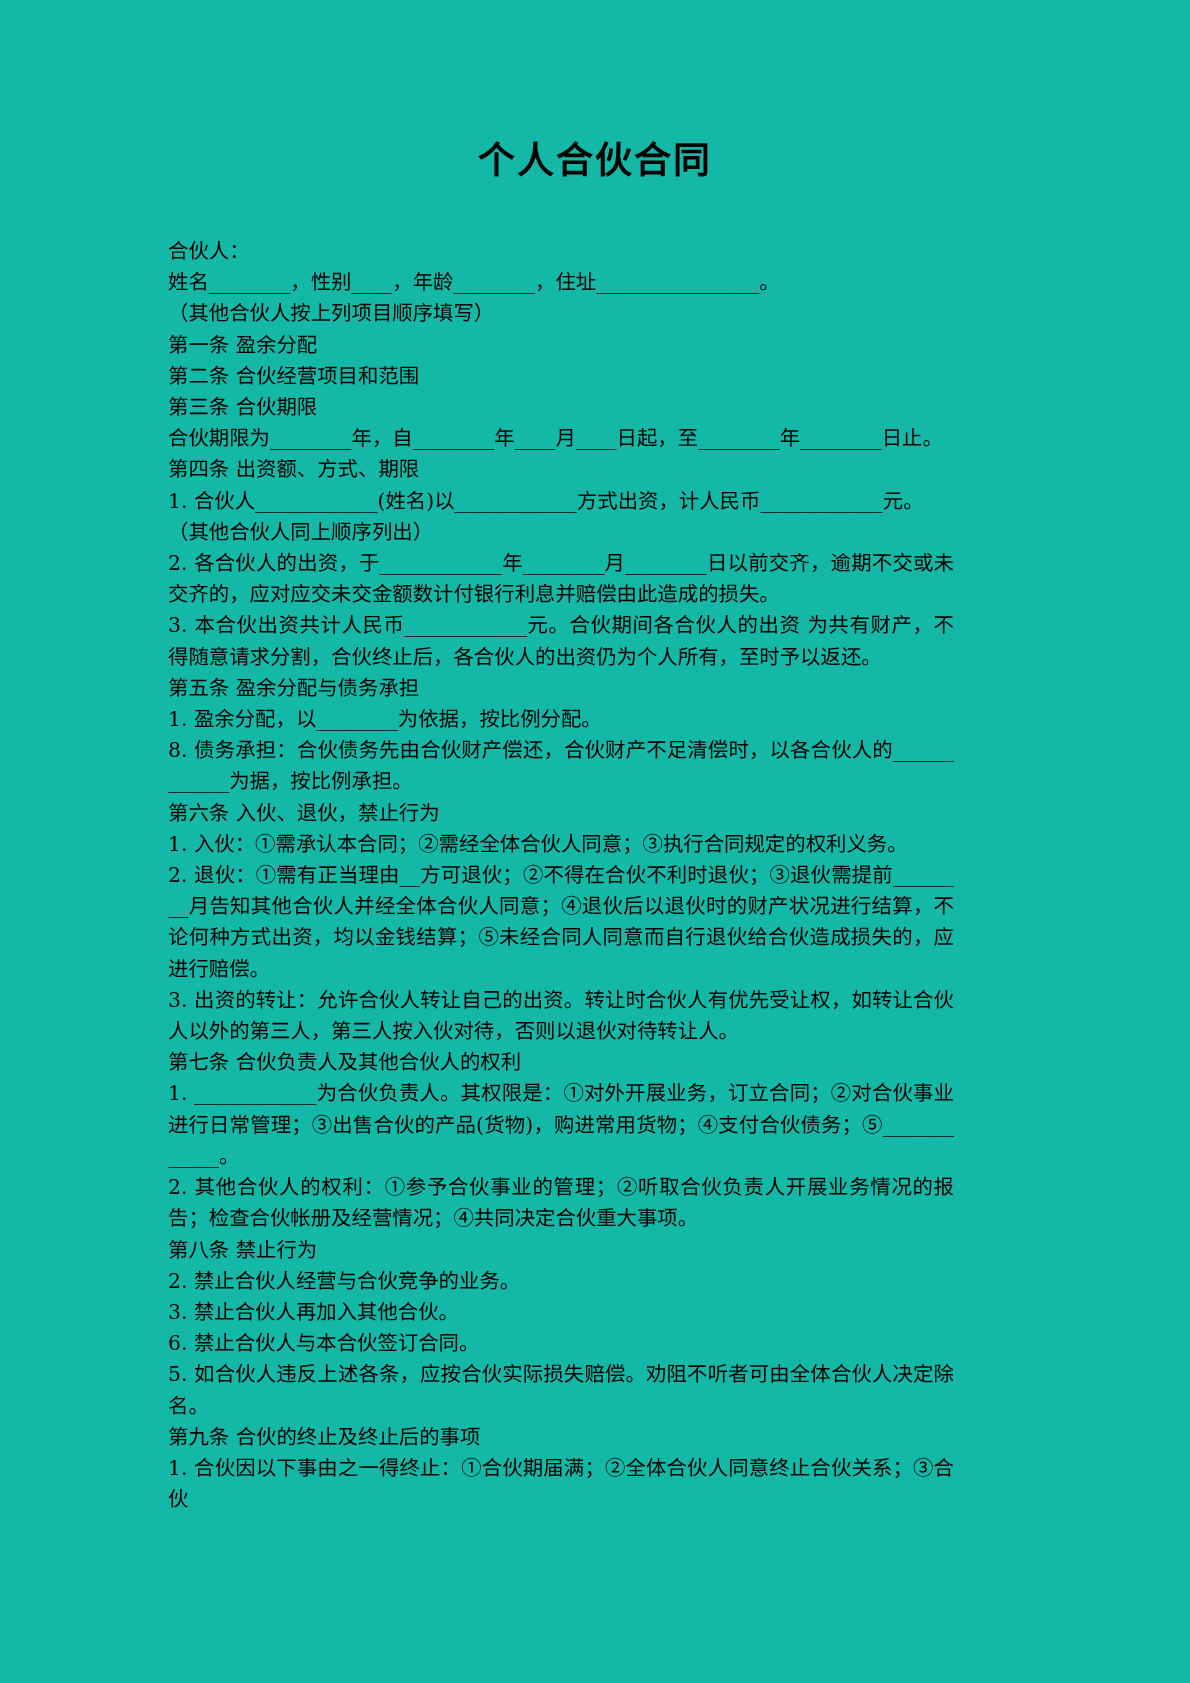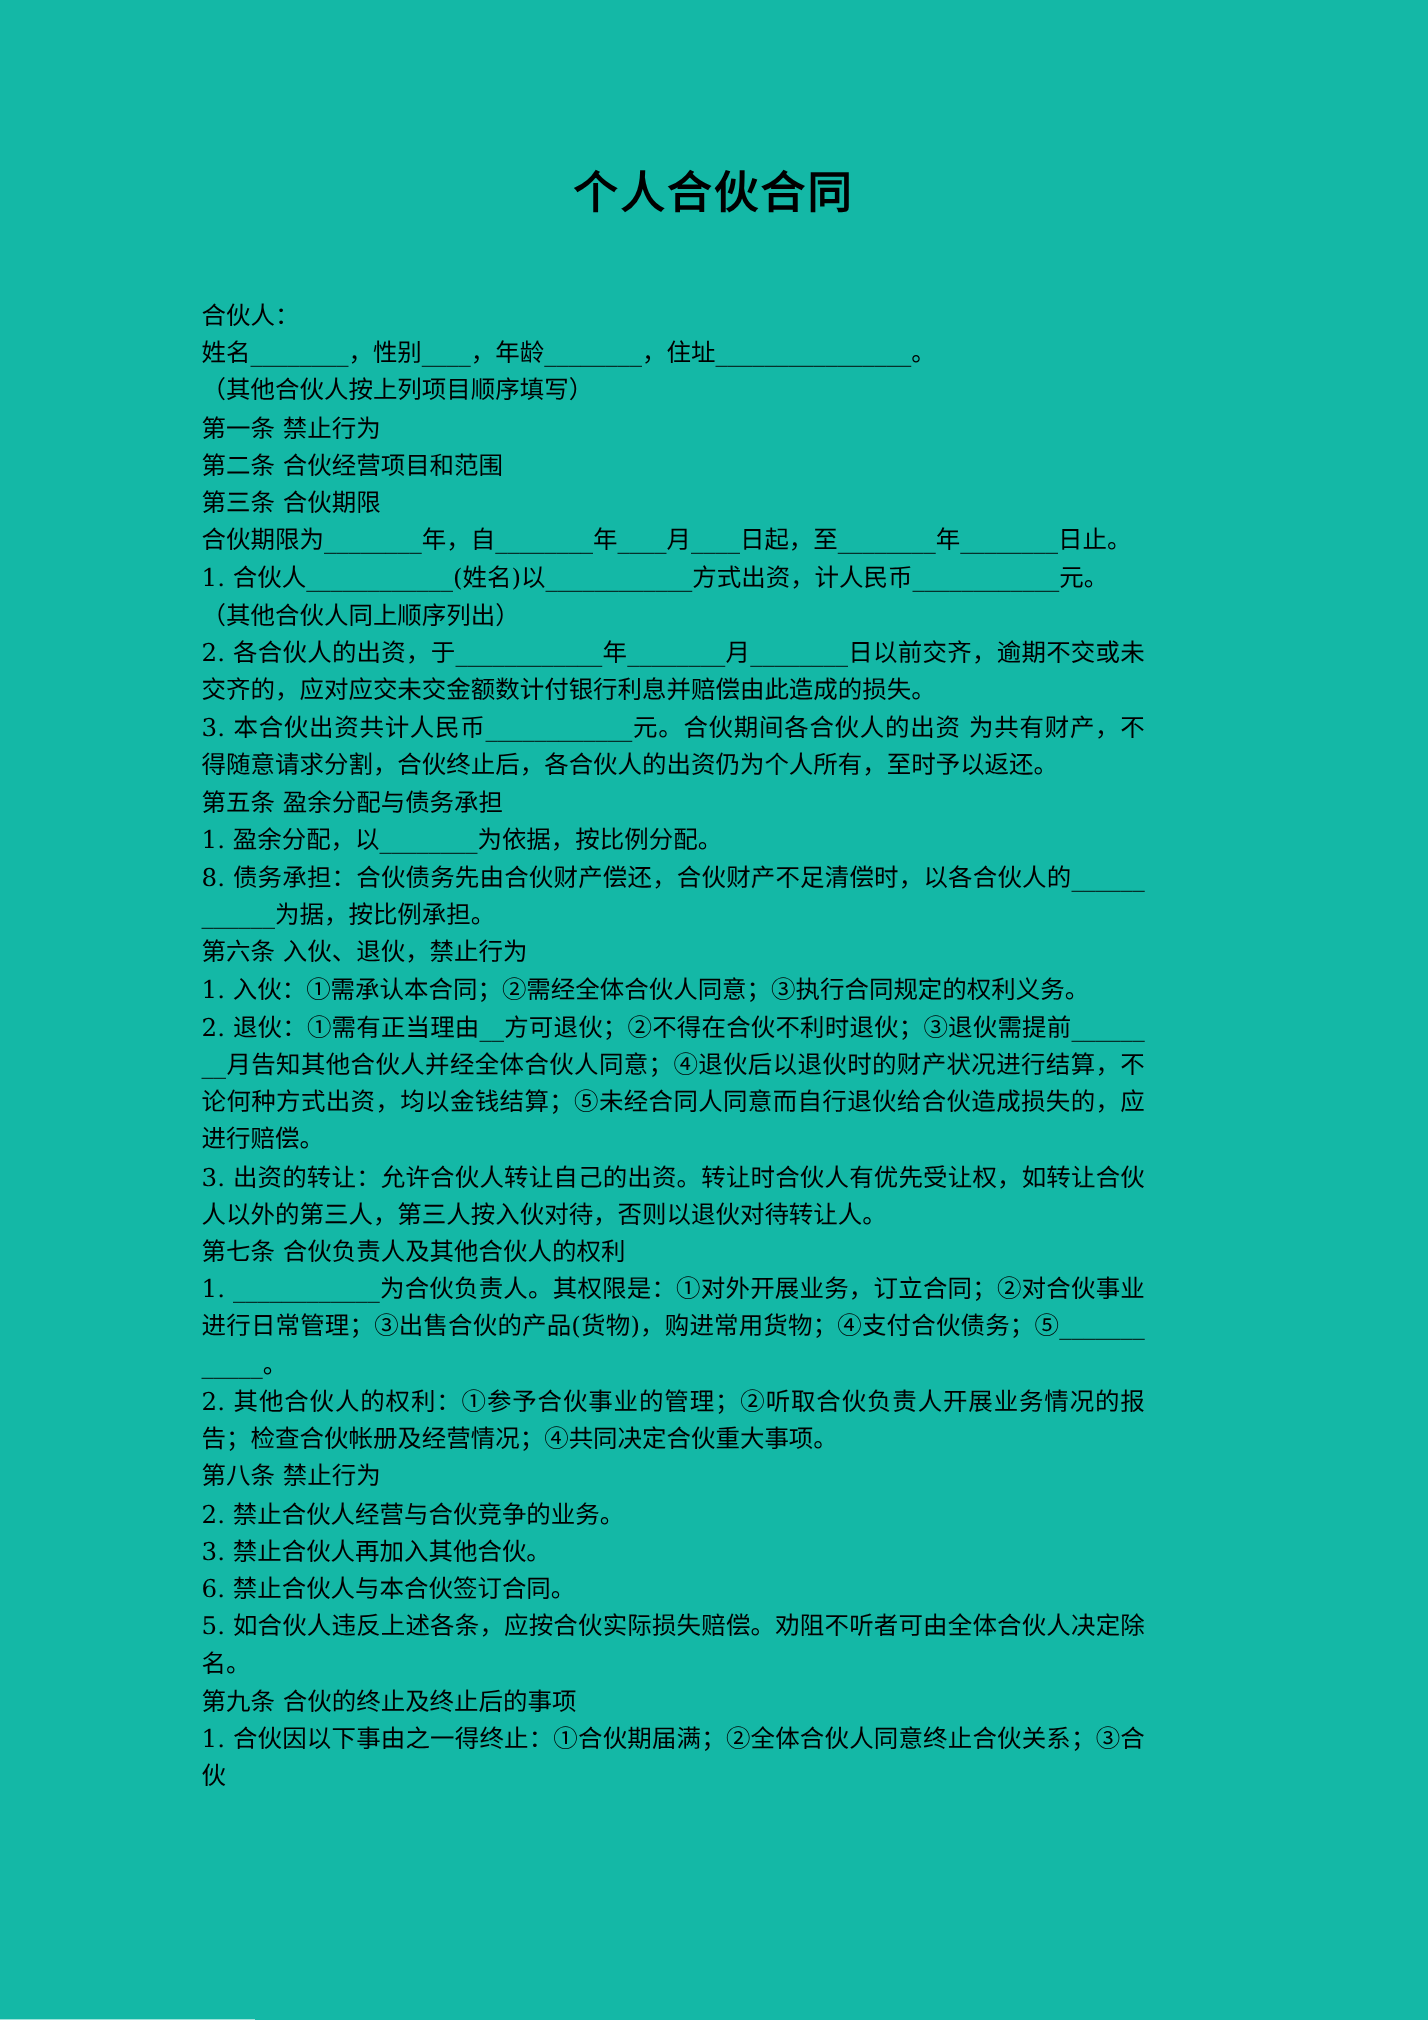--- a/index.html
+++ b/index.html
@@ -27,21 +27,21 @@
     font-weight: bold;
     letter-spacing: 2px;
     line-height: 1;
     margin: 0;
     padding-top: 142px;
     font-family: "DejaVu Sans", "Liberation Sans", sans-serif;
   }
   .body-block {
     position: absolute;
     left: 168px;
-    top: 248px;
+    top: 236px;
     width: 786px;
   }
   p.line {
     margin: 0;
     padding: 0;
     font-size: 20.4px;
     line-height: 31.2px;
     text-align: justify;
     text-justify: inter-ideograph;
     word-break: break-all;
@@ -56,28 +56,29 @@
   <h1 class="doc-title">个人合伙合同</h1>
 
   <div class="body-block">
 
     <p class="line">合伙人：</p>
 
     <p class="line">姓名________，性别____，年龄________，住址________________。</p>
 
     <p class="line">（其他合伙人按上列项目顺序填写）</p>
 
-    <p class="line">第一条  禁止行为</p>
+    <p class="line">第一条  盈余分配</p>
 
     <p class="line">第二条  合伙经营项目和范围</p>
 
     <p class="line">第三条  合伙期限</p>
 
     <p class="line">合伙期限为________年，自________年____月____日起，至________年________日止。</p>
 
+    <p class="line">第四条  出资额、方式、期限</p>
 
     <p class="line">1. 合伙人____________(姓名)以____________方式出资，计人民币____________元。</p>
 
     <p class="line">（其他合伙人同上顺序列出）</p>
 
     <p class="line">2. 各合伙人的出资，于____________年________月________日以前交齐，逾期不交或未交齐的，应对应交未交金额数计付银行利息并赔偿由此造成的损失。</p>
 
     <p class="line">3. 本合伙出资共计人民币____________元。合伙期间各合伙人的出资 为共有财产，不得随意请求分割，合伙终止后，各合伙人的出资仍为个人所有，至时予以返还。</p>
 
     <p class="line">第五条  盈余分配与债务承担</p>

